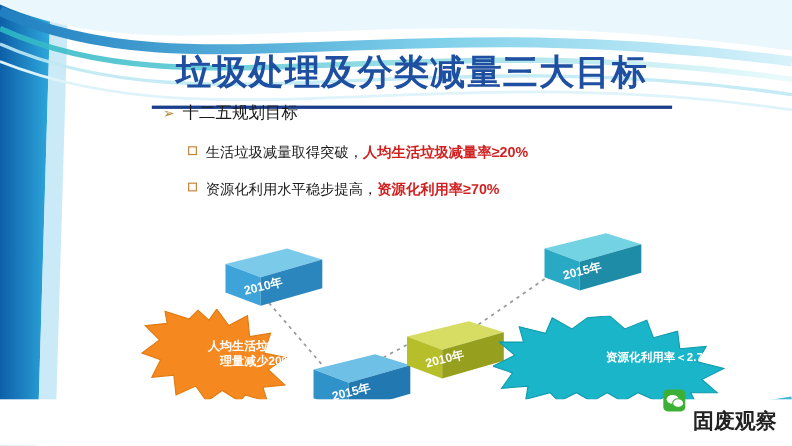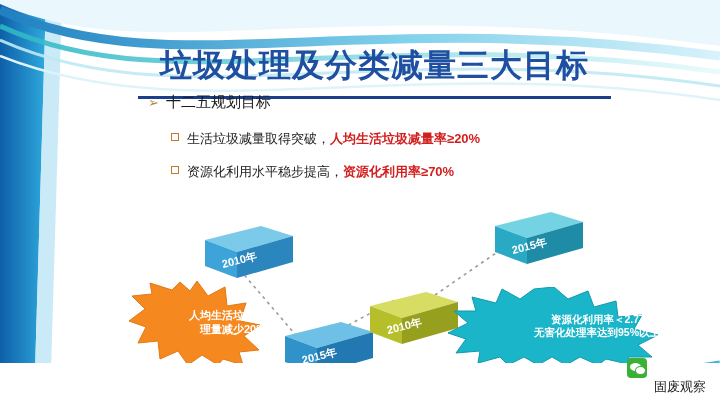--- a/index.html
+++ b/index.html
@@ -58,21 +58,21 @@
 
   
   .footer{
     position:absolute;left:0;bottom:0;width:720px;height:42px;
     background:#ffffff;
   }
   .wechat{
     position:absolute;right:14px;bottom:9px;
     display:flex;align-items:center;gap:7px;
   }
-  .wechat-label{font-size:13px;color:#222;font-weight:normal;margin-top:38px;}
+  .wechat-label{font-size:19px;color:#222;font-weight:bold;margin-top:38px;}
   .wechat-icon{
     width:20px;height:20px;border-radius:4px;background:#3cb034;
     position:relative;
   }
   .wechat-icon:before{
     content:"";position:absolute;left:3px;top:5px;width:11px;height:8px;
     background:#fff;border-radius:50%;
   }
   .wechat-icon:after{
     content:"";position:absolute;left:8px;top:8px;width:9px;height:7px;
@@ -180,21 +180,20 @@
       <span>理量减少20%</span>
     </div>
   </div>
 
   <div class="callout" style="left:448px;top:287px;width:212px;height:78px;">
     <svg width="212" height="78" viewBox="0 0 212 78">
       <polygon points="106,0 120,12 140,4 146,20 168,14 170,30 194,28 186,42 210,48 190,58 204,70 180,70 184,78 158,72 150,78 132,70 118,78 104,70 90,78 76,70 60,78 52,70 30,76 32,64 8,66 18,52 0,46 20,36 6,24 28,24 24,10 48,16 54,2 72,12 86,2" fill="#1bb5c9" stroke="#0f9aad" stroke-width="1"></polygon>
     </svg>
     <div class="callout-text" style="font-size:10.5px;">
       <span>资源化利用率＜2.7万吨</span>
-      <span>无害化处理率达到95%以上</span>
     </div>
   </div>
 
   <div class="footer">
     <div class="wechat">
       <span class="wechat-icon"></span>
       <span class="wechat-label">固废观察</span>
     </div>
   </div>
 

